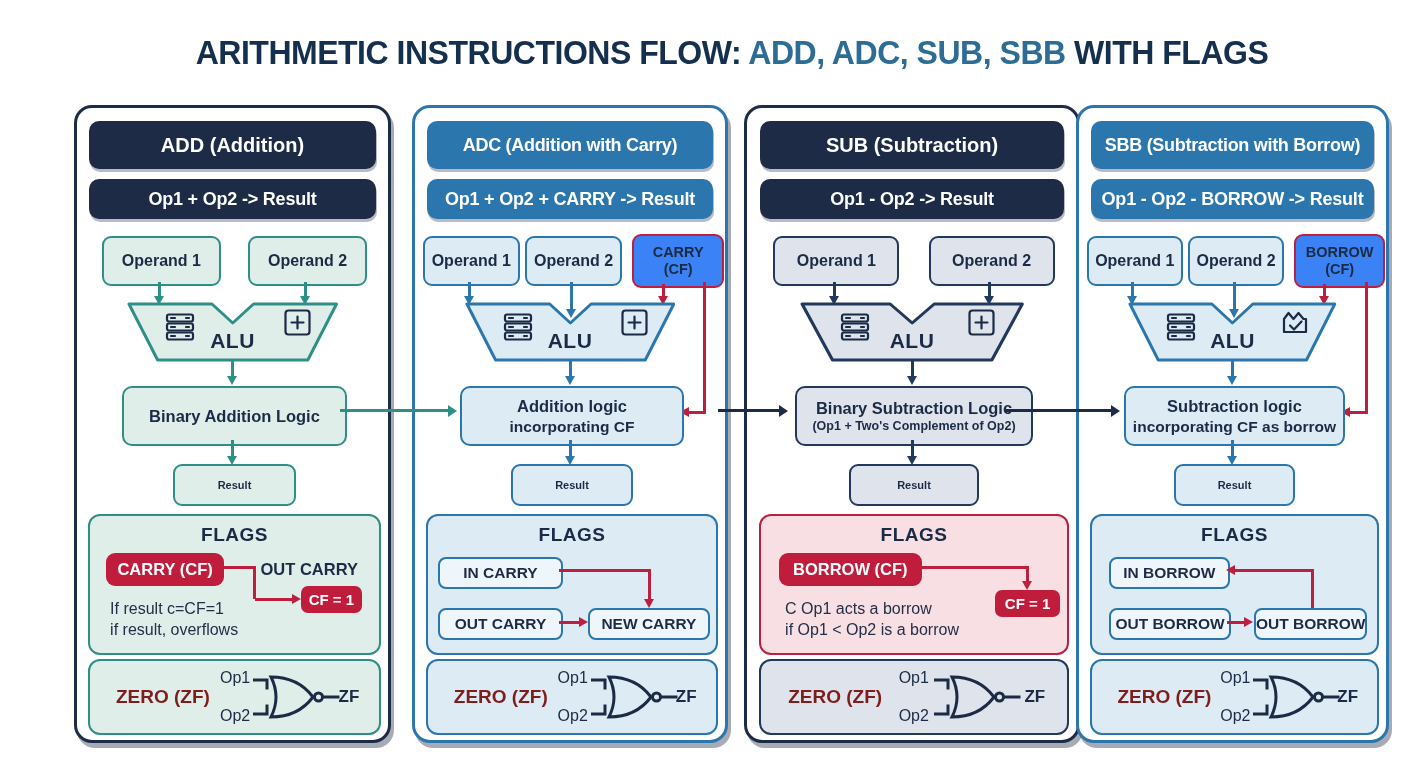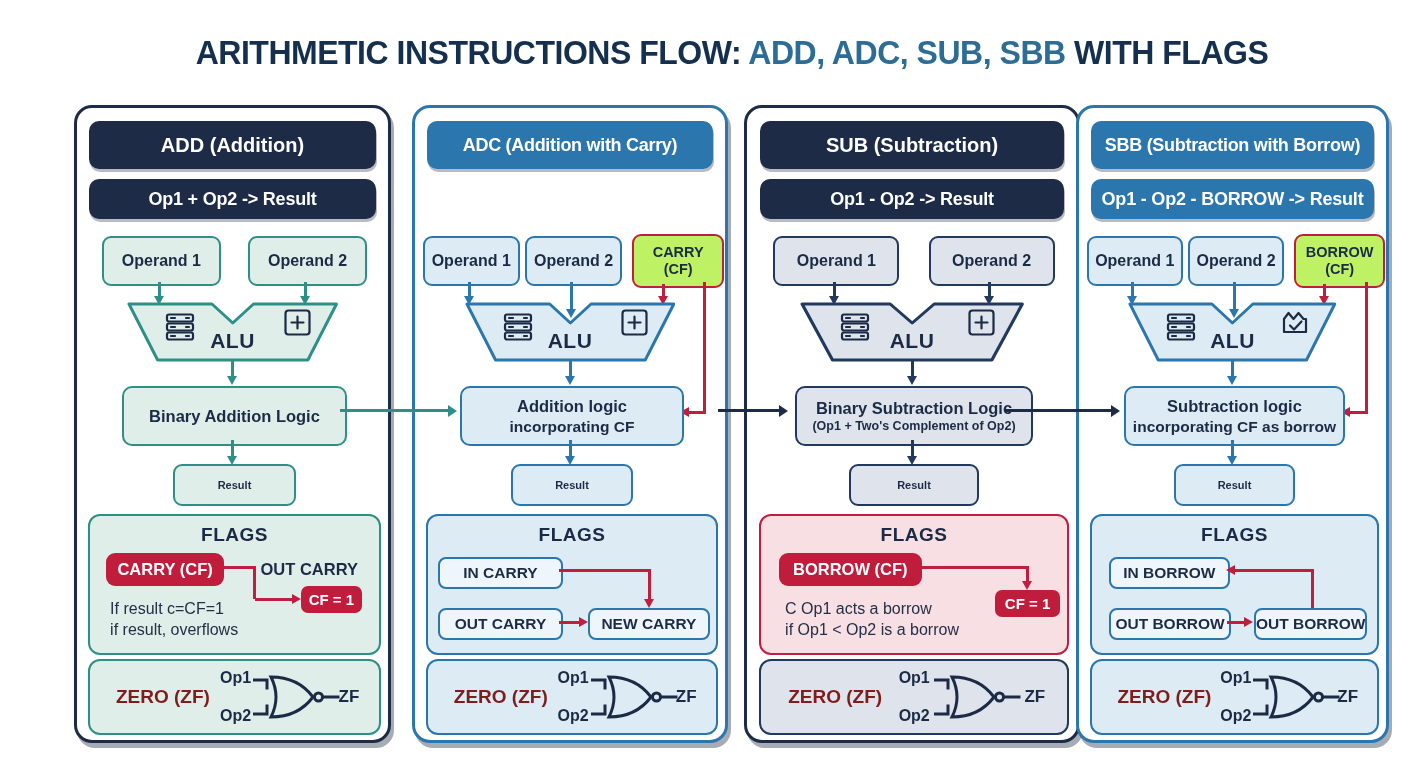--- a/index.html
+++ b/index.html
@@ -22,21 +22,21 @@
   .hdr,.fml{position:absolute;left:4%;right:4%;background:var(--hdr);border-radius:10px;color:#fff;
        font-weight:bold;display:flex;align-items:center;justify-content:center;white-space:nowrap;
        box-shadow:1px 3px 0 rgba(20,30,55,.3);}
   .hdr{top:13px;height:48px;font-size:20px;}
   .c2 .hdr,.c4 .hdr{font-size:18px;letter-spacing:-0.3px;}
   .fml{top:71px;height:40px;font-size:18px;letter-spacing:-0.2px;}
 
   .opbox{position:absolute;top:128px;height:46px;background:var(--fill);border:2.5px solid var(--ac);
        border-radius:9px;display:flex;align-items:center;justify-content:center;
        font-size:16px;font-weight:bold;color:#1c2b45;}
-  .cfop{position:absolute;top:126px;height:50px;background:#bef264;border:2.5px solid #bf1f3e;
+  .cfop{position:absolute;top:126px;height:50px;background:#3b82f6;border:2.5px solid #bf1f3e;
        border-radius:9px;display:flex;flex-direction:column;align-items:center;justify-content:center;
        font-size:14.5px;font-weight:bold;color:#1c2b45;line-height:1.15;}
 
   .alu{position:absolute;left:16%;top:194px;width:68%;height:60px;}
   .trap{position:absolute;left:0;top:0;width:100%;height:100%;}
   .trapz{fill:var(--fill);stroke:var(--ac);stroke-width:3;stroke-linejoin:round;}
   .alu-label{position:absolute;left:0;right:0;top:27px;text-align:center;
        font-size:21px;font-weight:bold;color:#1c2b45;letter-spacing:0.5px;}
   .aicon1{position:absolute;left:18%;top:11px;}
   .aicon2{position:absolute;right:13%;top:7px;}
@@ -64,21 +64,21 @@
   .fbox{position:absolute;background:#eef5fb;border:2.5px solid var(--ac);border-radius:8px;
        display:flex;align-items:center;justify-content:center;font-size:15.5px;font-weight:bold;
        color:#1c2b45;white-space:nowrap;}
   .flabel{position:absolute;font-size:16.5px;font-weight:bold;color:#1c2b45;white-space:nowrap;}
   .note{position:absolute;left:7%;font-size:16px;color:#232f46;white-space:nowrap;}
 
   .zero{position:absolute;left:3.5%;width:93%;top:551px;height:72px;background:var(--fill);
        border:2.5px solid var(--ac);border-radius:12px;}
   .zlabel{position:absolute;left:9%;top:50%;transform:translateY(-50%);
        font-size:19px;font-weight:bold;color:#7f1d1d;white-space:nowrap;}
-  .zin{position:absolute;font-size:16px;font-weight:bold;color:#1c2b45;}
+  .zin{position:absolute;font-size:16px;font-weight:normal;color:#1c2b45;}
   .zgate{position:absolute;left:56.5%;top:50%;transform:translateY(-50%);}
   .gz{stroke:#1c2b45;stroke-width:3;fill:none;stroke-linecap:square;}
   .zf{position:absolute;left:86%;top:50%;transform:translateY(-50%);
        font-size:17px;font-weight:bold;color:#1c2b45;}
 
   
   .vl{position:absolute;width:3px;background:var(--ac);}
   .hl{position:absolute;height:3px;background:var(--ac);}
   .had{position:absolute;width:0;height:0;border-left:5.5px solid transparent;
        border-right:5.5px solid transparent;border-top:9px solid var(--ac);}
@@ -157,20 +157,21 @@
           <path class="gz" d="M18,8 Q45,8 60,28 Q45,48 18,48 Q28,28 18,8 Z"></path>
           <circle class="gz" cx="65.5" cy="28" r="4"></circle>
           <path class="gz" d="M70,28 H85"></path>
         </svg>
       <span class="zf">ZF</span>
     </div>
   </div>
 
   <div class="col c2">
     <div class="hdr">ADC (Addition with Carry)</div>
+    <div class="fml">Op1 + Op2 + CARRY -&gt; Result</div>
     <div class="opbox" style="left:2.5%;width:30%">Operand 1</div>
     <div class="opbox" style="left:35.5%;width:30%">Operand 2</div>
     <div class="cfop" style="left:70%;width:28.5%">
         <span>CARRY</span>
         <span>(CF)</span>
       </div>
     <div class="vl" style="left:calc(17.5% - 1.5px);top:174px;height:15px"></div>
     <div class="had" style="left:calc(17.5% - 5.5px);top:188px"></div>
     <div class="vl" style="left:calc(50.5% - 1.5px);top:174px;height:28px"></div>
     <div class="had" style="left:calc(50.5% - 5.5px);top:201px"></div>

